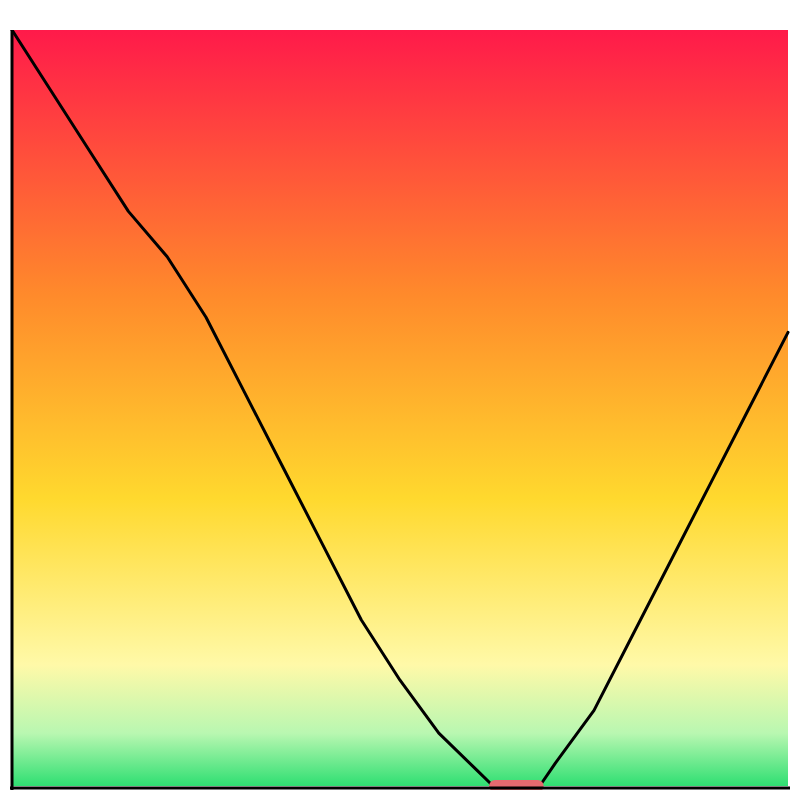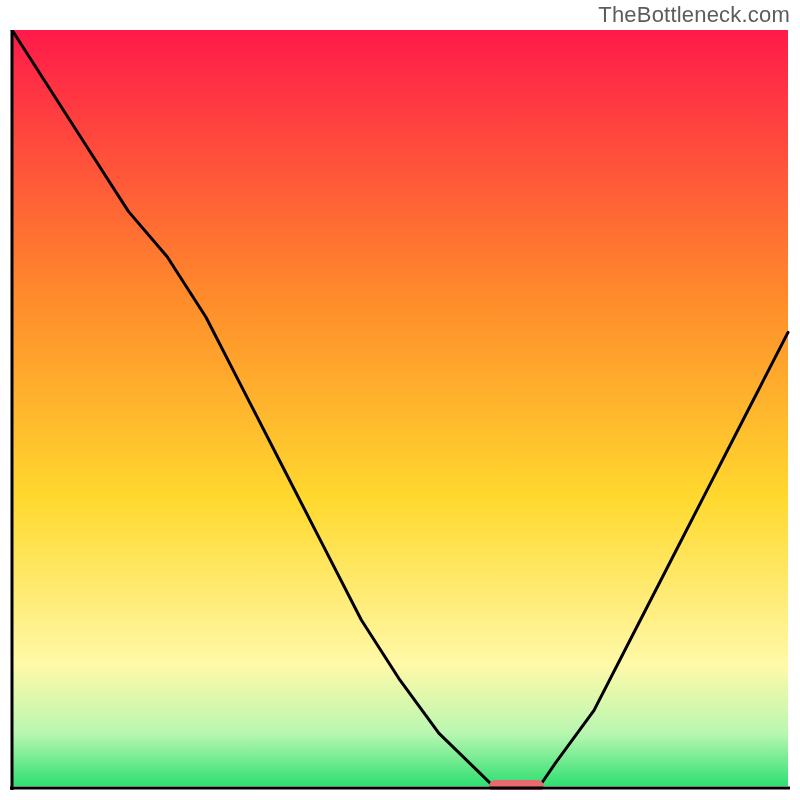--- a/index.html
+++ b/index.html
@@ -36,21 +36,20 @@
   }
   svg {
     display: block;
   }
 </style>
 </head>
 <body>
 
 <div class="frame">
 
-  <div class="watermark">TheBottleneck.com</div>
 
   <div class="plot-wrap">
     <svg id="chart-svg" width="780" height="760" viewBox="0 0 780 760">
       <defs>
         <linearGradient id="bg-grad" x1="0" y1="0" x2="0" y2="1">
           <stop id="g0" offset="0%" stop-color="#ff1a4a"></stop>
           <stop id="g1" offset="35%" stop-color="#ff8a2b"></stop>
           <stop id="g2" offset="62%" stop-color="#ffd92e"></stop>
           <stop id="g3" offset="84%" stop-color="#fff9a8"></stop>
           <stop id="g4" offset="93%" stop-color="#b9f7b1"></stop>

